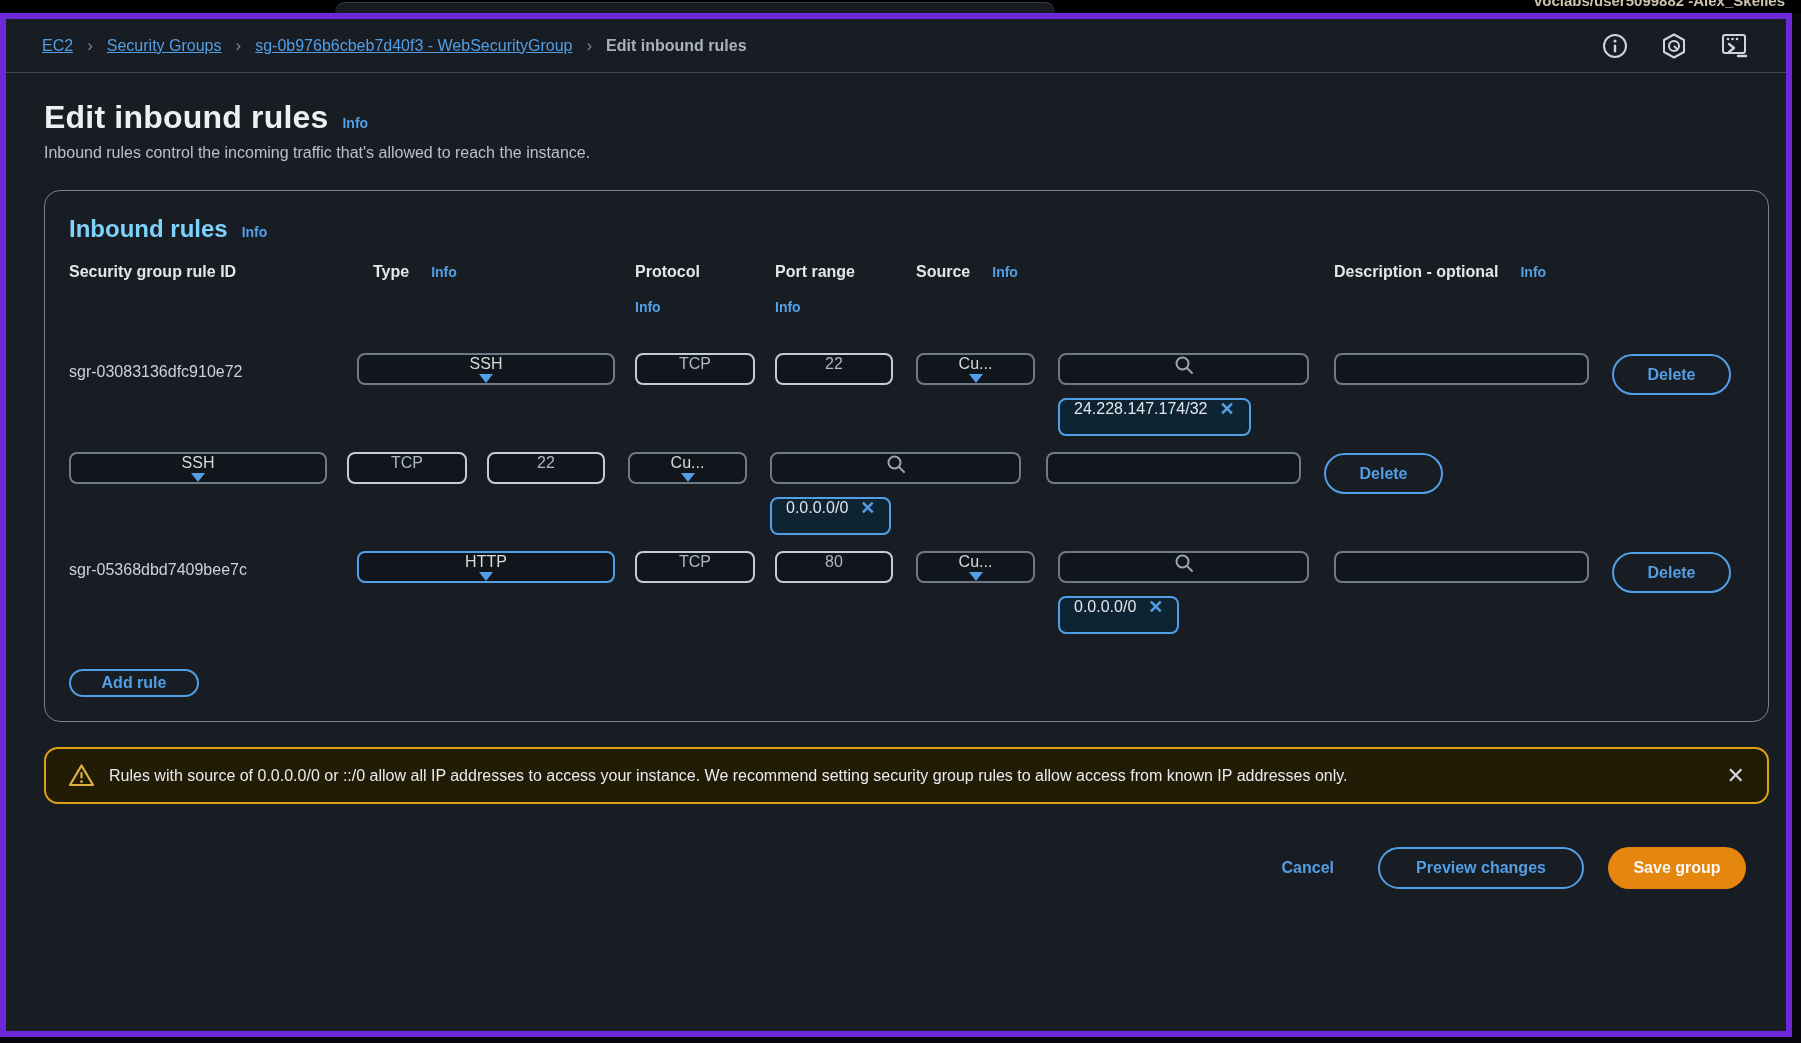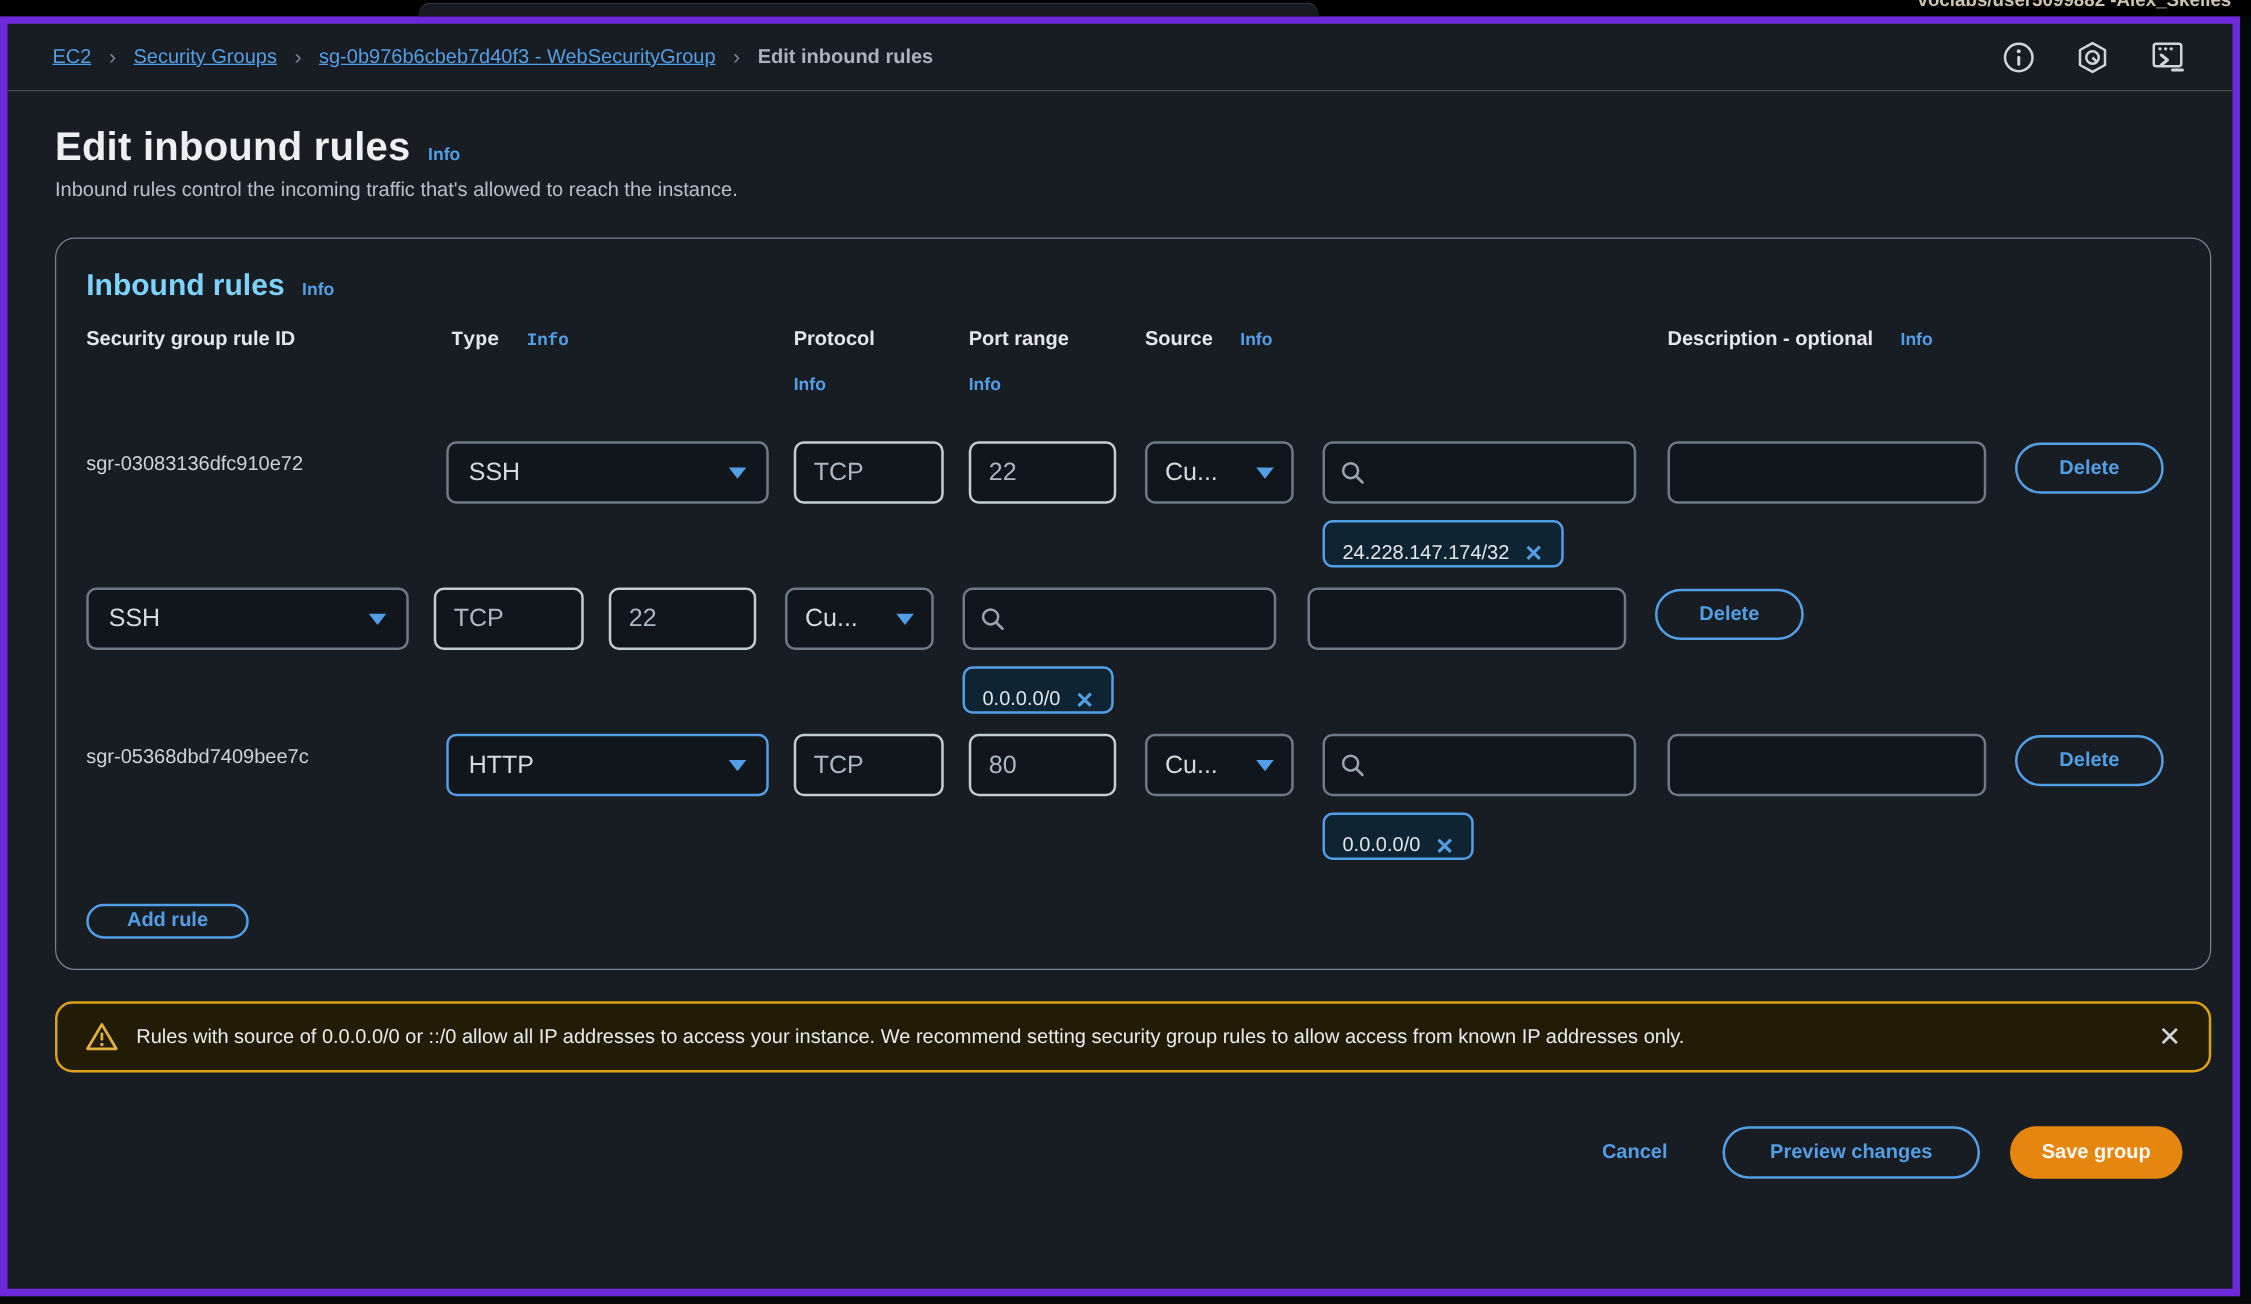--- a/index.html
+++ b/index.html
@@ -59,48 +59,48 @@
   }
   .panel-title-row { display:flex; align-items:baseline; }
   .panel-title { font-size:24px; font-weight:700; color:#7dd3fc; }
   .panel-title-row .info-link { margin-left:14px; }
 
   
   .cols { position:relative; margin-top:20px; height:58px; font-size:16px; font-weight:700; color:#e4e7ea; }
   .col-h { position:absolute; top:0; white-space:nowrap; }
   .col-h .info-link { margin-left:22px; }
   .col-info2 { position:absolute; top:36px; }
-  .c-ruleid { left:0; }   .c-type { left:292px;font-family:Liberation Mono, monospace; }  .c-proto { left:566px; }
+  .c-ruleid { left:0; }   .c-type { left:304px; }  .c-proto { left:566px; }
   .c-port { left:706px; } .c-source { left:847px; } .c-desc { left:1265px; }
   .i-proto { left:566px; } .i-port { left:706px; }
 
   
   .rule-row { display:flex; align-items:flex-start; margin-top:0; }
   .row-block { margin-bottom:16px; }
   .rows-wrap { margin-top:32px; }
   .cell-ruleid { width:288px; padding-top:10px; font-size:16px; color:#ccd3da; }
 
-  .ctl { height:50px; border-radius:8px; background:#11161d; border:2px solid #6f7a87;
-         display:flex; align-items:center; font-size:20px; }
+  .ctl { height:32px; border-radius:8px; background:#11161d; border:2px solid #6f7a87;
+         display:flex; align-items:center; font-size:16px;flex-direction:column; }
   .sel { width:258px; justify-content:space-between; padding:0 16px; color:#d5dbdb; cursor:pointer; }
   .sel.focused { border-color:#539fe5; }
   .caret { width:0; height:0; border-left:7px solid transparent; border-right:7px solid transparent;
            border-top:9px solid #539fe5; }
   .ro { border-color:#c4ccd4; color:#aeb8c2; padding:0 14px; }
   .f-proto { width:120px; margin-left:20px; }
   .f-port  { width:118px; margin-left:20px; }
   .sel-src { width:119px; margin-left:23px; justify-content:space-between; padding:0 14px; }
   .src-col { margin-left:23px; width:251px; }
   .search  { width:251px; padding:0 12px; gap:8px; cursor:text; }
   .f-desc  { width:255px; margin-left:25px; cursor:text; }
   .btn { border:2px solid #539fe5; border-radius:22px; color:#539fe5; font-weight:700; font-size:16px;
          background:transparent; display:flex; align-items:center; justify-content:center; cursor:pointer; }
   .del-btn { width:119px; height:41px; margin-left:23px; margin-top:1px; }
 
-  .tag { display:inline-flex; align-items:flex-end; gap:12px; height:38px; margin-top:13px;
+  .tag { display:inline-flex; align-items:flex-start; gap:12px; height:38px; margin-top:13px;
          border:2px solid #539fe5; border-radius:8px; background:#0e2433;
          color:#e2e6ea; padding:0 14px; font-size:16px; white-space:nowrap; }
   .tag-x { color:#539fe5; font-weight:700; font-size:18px; cursor:pointer; line-height:1; }
 
   .add-rule { width:130px; height:28px; margin-top:35px; }
 
   
   .warn {
     margin:25px 38px 0 38px; width:1725px; height:57px;
     border:2px solid #dda116; border-radius:14px; background:#221c07;

